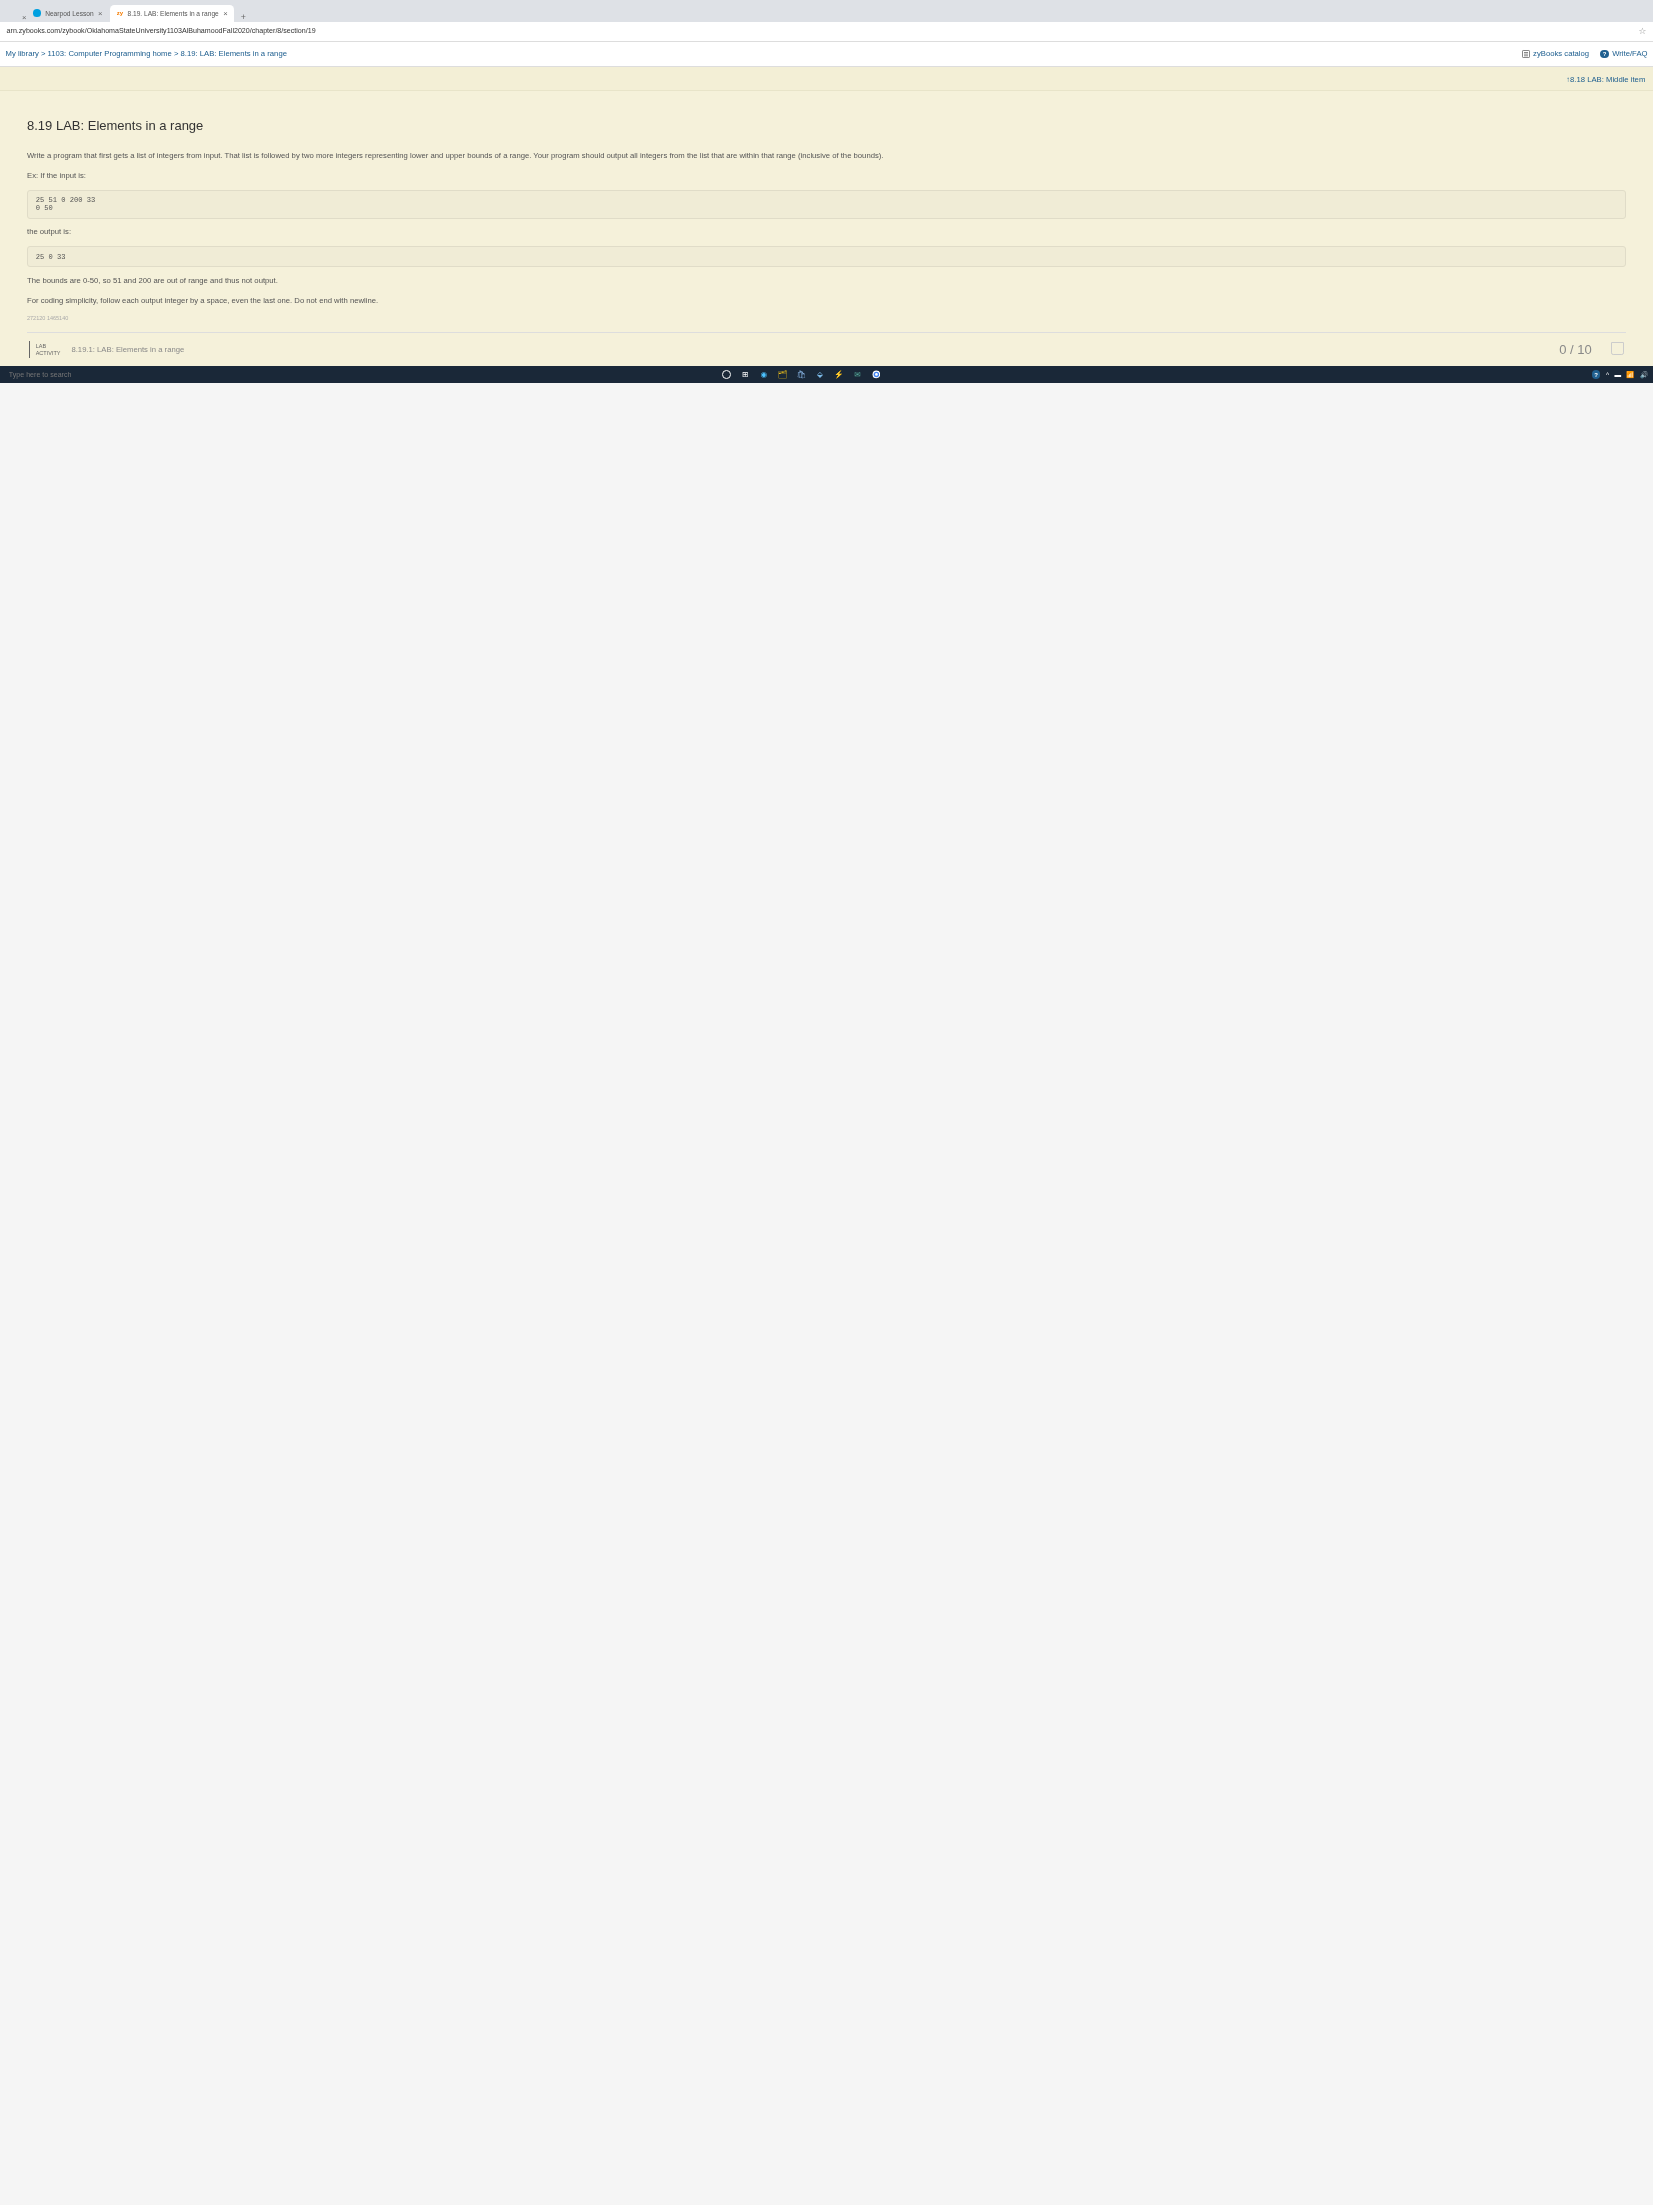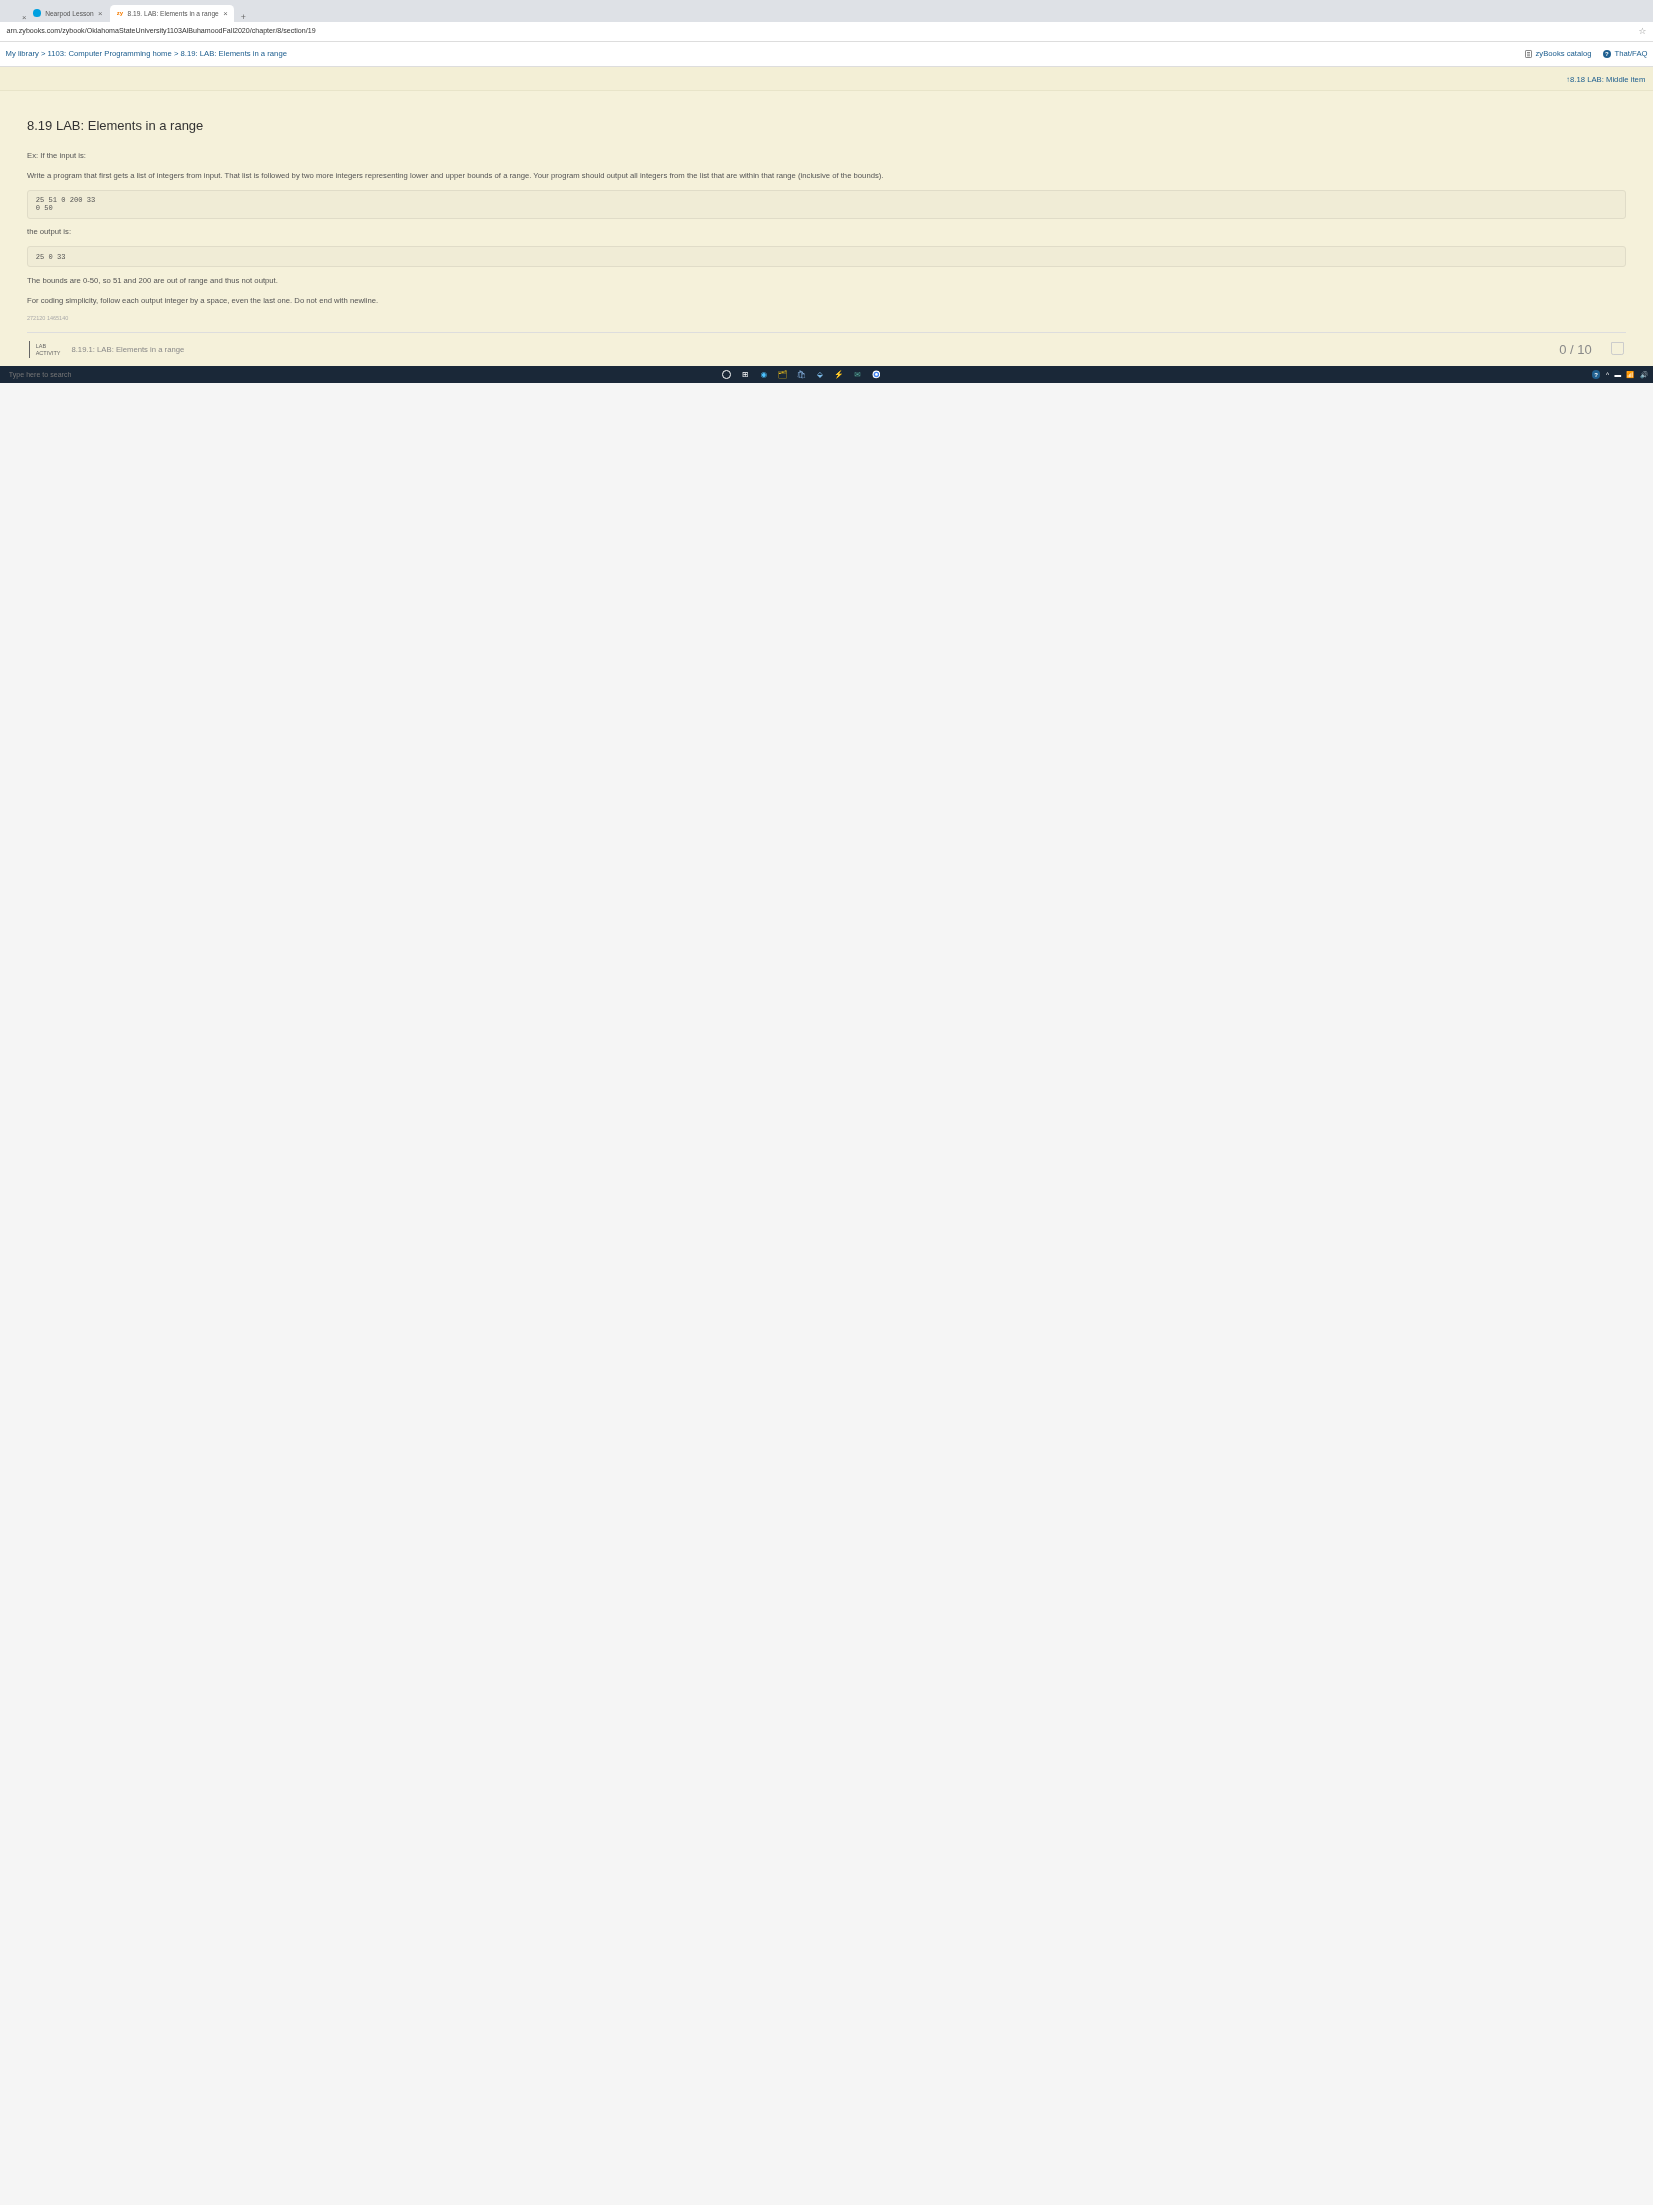--- a/index.html
+++ b/index.html
@@ -260,33 +260,33 @@
 
 <div class="breadcrumb-bar">
   <span class="breadcrumb">My library &gt; 1103: Computer Programming home &gt; 8.19: LAB: Elements in a range</span>
   <div class="bc-right">
     <span class="bc-link">
       <span class="catalog-icon"></span>
       <span>zyBooks catalog</span>
     </span>
     <span class="bc-link">
       <span class="help-icon">?</span>
-      <span>That/FAQ</span>
+      <span>Write/FAQ</span>
     </span>
   </div>
 </div>
 
 <div class="nav-banner">
   <span class="nav-link">↑8.18 LAB: Middle item</span>
 </div>
 
 <div class="content">
   <h1>8.19 LAB: Elements in a range</h1>
+  <p class="prose">Write a program that first gets a list of integers from input. That list is followed by two more integers representing lower and upper bounds of a range. Your program should output all integers from the list that are within that range (inclusive of the bounds).</p>
   <p class="prose">Ex: If the input is:</p>
-  <p class="prose">Write a program that first gets a list of integers from input. That list is followed by two more integers representing lower and upper bounds of a range. Your program should output all integers from the list that are within that range (inclusive of the bounds).</p>
   <div class="code-block">25 51 0 200 33
 0 50</div>
   <p class="prose">the output is:</p>
   <div class="code-block">25 0 33</div>
   <p class="prose">The bounds are 0-50, so 51 and 200 are out of range and thus not output.</p>
   <p class="prose">For coding simplicity, follow each output integer by a space, even the last one. Do not end with newline.</p>
   <p class="watermark">272120 1465140</p>
 
   <div class="lab-activity">
     <div class="lab-badge">

